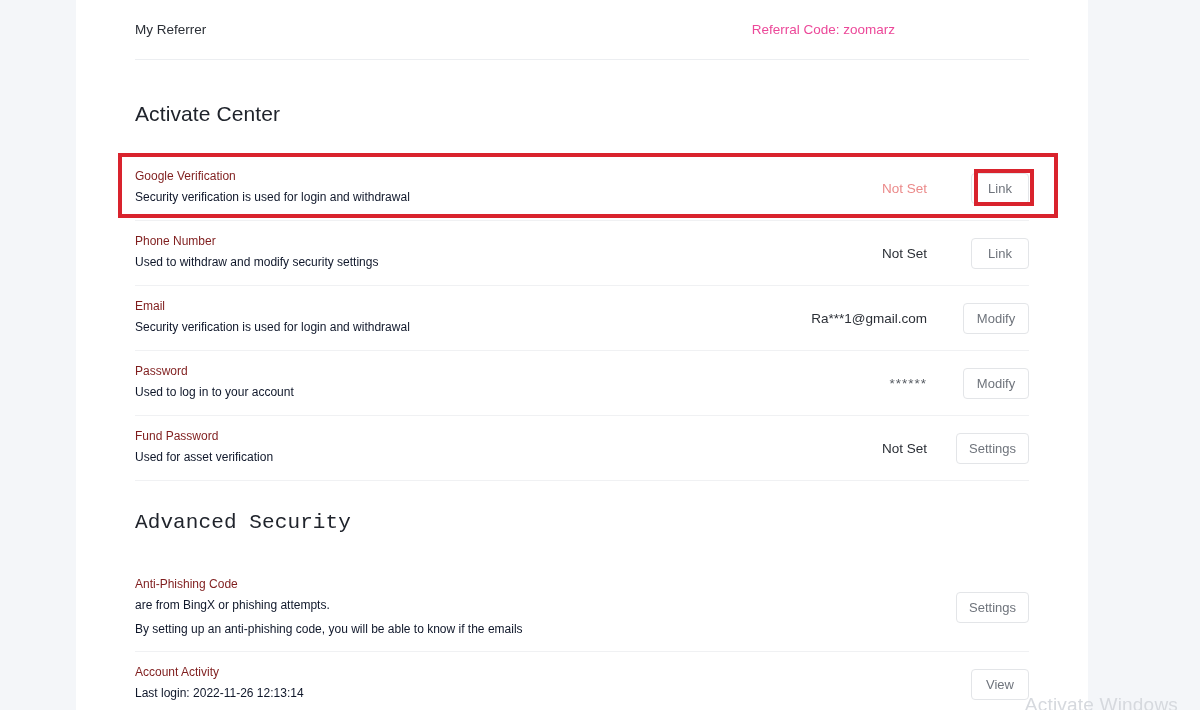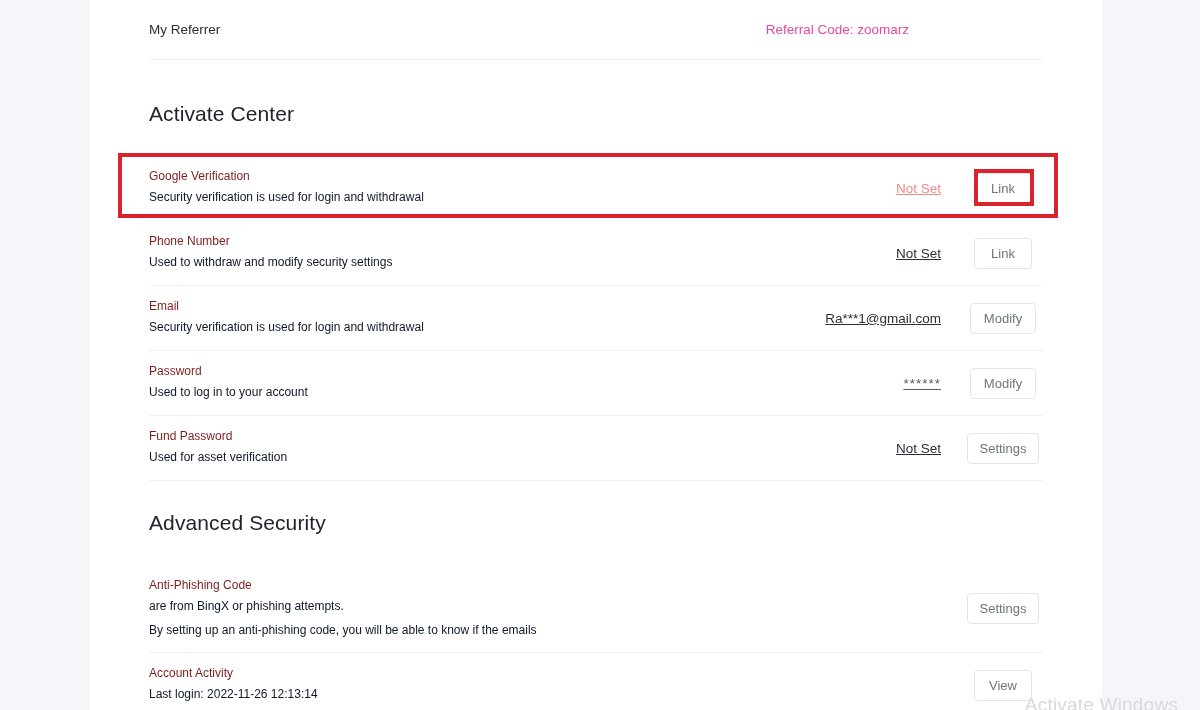--- a/index.html
+++ b/index.html
@@ -9,21 +9,21 @@
   body {
     width: 1200px;
     height: 710px;
     background: #f4f6f9;
     font-family: "Liberation Sans", sans-serif;
     overflow: hidden;
     position: relative;
   }
   .page-card {
     position: absolute;
-    left: 90px;
+    left: 76px;
     top: 0;
     width: 1012px;
     height: 710px;
     background: #ffffff;
     overflow: hidden;
   }
   .inner {
     position: absolute;
     left: 59px;
     top: 0;
@@ -50,21 +50,21 @@
   }
 
   
   .section-title {
     font-size: 21px;
     font-weight: 500;
     color: #20242c;
     letter-spacing: 0.1px;
   }
   .sec-center-title { margin-top: 42px; }
-  .adv-sec-title { margin-top: 30px; }
+  .adv-sec-title { margin-top: 30px; font-family: Liberation Mono, monospace; }
 
   
   .rows { margin-top: 30px; }
   .sec-row {
     display: flex;
     align-items: center;
     height: 65px;
     border-bottom: 1px solid #f0f1f3;
     box-sizing: border-box;
     position: relative;
@@ -86,29 +86,28 @@
     margin-top: 1px;
   }
   .row-value {
     font-size: 13.5px;
     color: #2b2f36;
     text-align: right;
     width: 220px;
     padding-right: 22px;
     box-sizing: border-box;
     white-space: nowrap;
-    text-decoration: underline;
   }
   .row-value.muted-red { color: #eb8a8a; }
   .row-value.mask { letter-spacing: 1px; color: #555a61; }
   .row-value.empty { width: 220px; }
   .row-action {
     width: 80px;
     display: flex;
-    justify-content: center;
+    justify-content: flex-end;
     position: relative;
   }
   .btn {
     display: inline-flex;
     align-items: center;
     justify-content: center;
     min-width: 58px;
     height: 31px;
     padding: 0 12px;
     border: 1px solid #e3e5e8;

